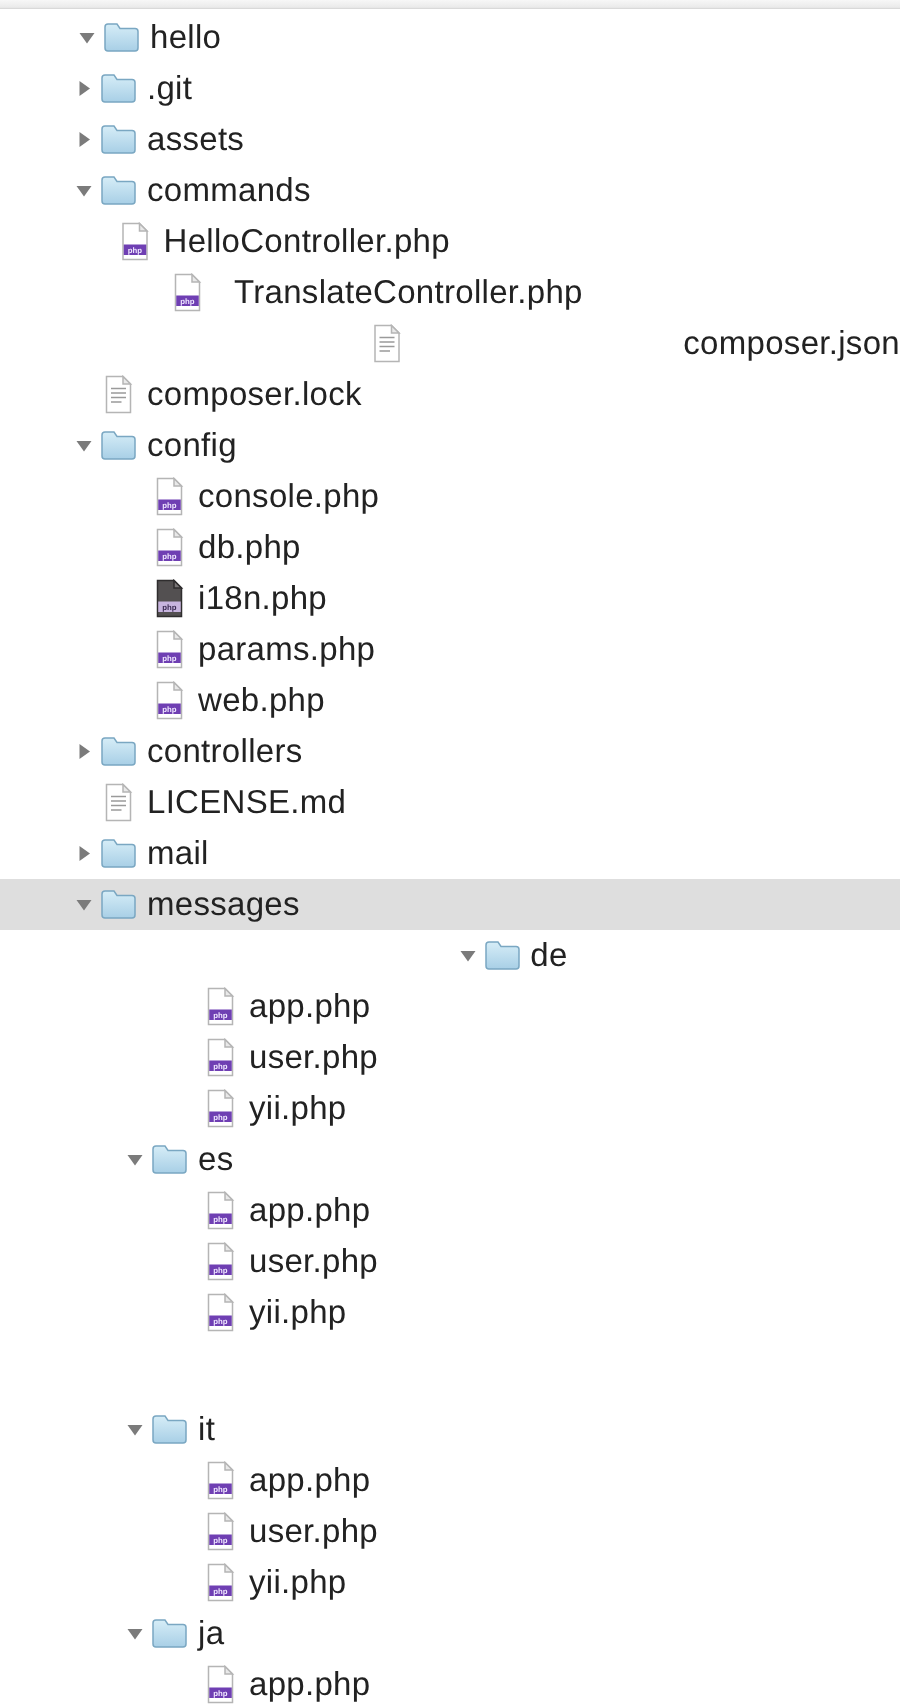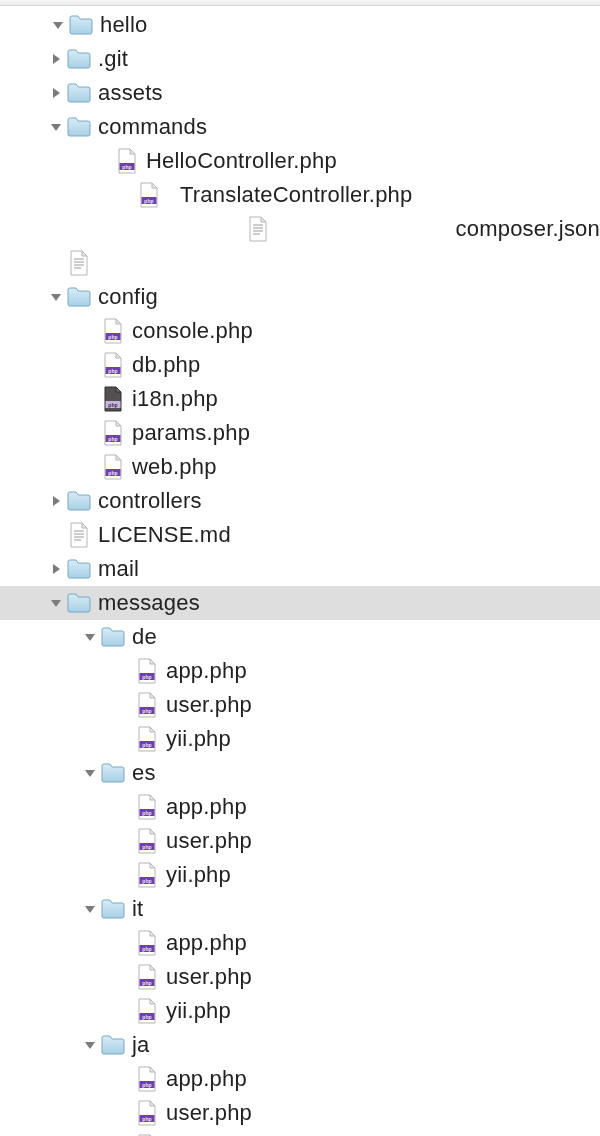--- a/index.html
+++ b/index.html
@@ -146,33 +146,33 @@
             <linearGradient id="fg" x1="0" y1="0" x2="0" y2="1">
               <stop offset="0" stop-color="#d6edf7"></stop>
               <stop offset="1" stop-color="#a8cfe6"></stop>
             </linearGradient>
           </defs>
           <path d="M2 4 Q2 2 4 2 L10 2 L12 5 L22 5 Q24 5 24 7 L24 18 Q24 20 22 20 L4 20 Q2 20 2 18 Z" fill="url(#fg)" stroke="#7aa7c2" stroke-width="1"></path>
         </svg>
       </span>
       <span class="label">commands</span>
     </div>
-    <div class="row" style="padding-left: 96px;">
+    <div class="row" style="padding-left: 59px;">
       <span class="spacer-disclosure"></span>
       <span class="icon">
         <svg width="22" height="26" viewBox="0 0 22 26">
           <path d="M3 1 L14 1 L19 6 L19 25 L3 25 Z" fill="#ffffff" stroke="#b5b5b5" stroke-width="1"></path>
           <path d="M14 1 L14 6 L19 6 Z" fill="#e9e9e9" stroke="#b5b5b5" stroke-width="1"></path>
           <rect x="3.5" y="15" width="15" height="7" fill="#6f3fb3"></rect>
           <text x="11" y="20.5" text-anchor="middle" font-size="5.2" font-family="Arial" font-weight="bold" fill="#efe6ff">php</text>
         </svg>
       </span>
       <span class="label">HelloController.php</span>
     </div>
-    <div class="row" style="padding-left: 106px; gap: 12px;">
+    <div class="row" style="padding-left: 82px; gap: 12px;">
       <span class="spacer-disclosure"></span>
       <span class="icon">
         <svg width="22" height="26" viewBox="0 0 22 26">
           <path d="M3 1 L14 1 L19 6 L19 25 L3 25 Z" fill="#ffffff" stroke="#b5b5b5" stroke-width="1"></path>
           <path d="M14 1 L14 6 L19 6 Z" fill="#e9e9e9" stroke="#b5b5b5" stroke-width="1"></path>
           <rect x="3.5" y="15" width="15" height="7" fill="#6f3fb3"></rect>
           <text x="11" y="20.5" text-anchor="middle" font-size="5.2" font-family="Arial" font-weight="bold" fill="#efe6ff">php</text>
         </svg>
       </span>
       <span class="label">TranslateController.php</span>
@@ -200,20 +200,21 @@
           <path d="M3 1 L14 1 L19 6 L19 25 L3 25 Z" fill="#ffffff" stroke="#b5b5b5" stroke-width="1"></path>
           <path d="M14 1 L14 6 L19 6 Z" fill="#e9e9e9" stroke="#b5b5b5" stroke-width="1"></path>
           <g stroke="#9a9a9a" stroke-width="1">
             <line x1="6" y1="9" x2="16" y2="9"></line>
             <line x1="6" y1="12" x2="16" y2="12"></line>
             <line x1="6" y1="15" x2="16" y2="15"></line>
             <line x1="6" y1="18" x2="13" y2="18"></line>
           </g>
         </svg>
       </span>
+      <span class="label">composer.lock</span>
     </div>
     <div class="row" style="padding-left: 48px;">
       <span class="disclosure">
         <svg width="16" height="16" viewBox="0 0 16 16">
           <g transform="rotate(0 8 8)">
             <path d="M3 5 L13 5 L8 12 Z" fill="#7b7b7b"></path>
           </g>
         </svg>
       </span>
       <span class="icon">
@@ -361,40 +362,97 @@
             <linearGradient id="fg" x1="0" y1="0" x2="0" y2="1">
               <stop offset="0" stop-color="#d6edf7"></stop>
               <stop offset="1" stop-color="#a8cfe6"></stop>
             </linearGradient>
           </defs>
           <path d="M2 4 Q2 2 4 2 L10 2 L12 5 L22 5 Q24 5 24 7 L24 18 Q24 20 22 20 L4 20 Q2 20 2 18 Z" fill="url(#fg)" stroke="#7aa7c2" stroke-width="1"></path>
         </svg>
       </span>
       <span class="label">messages</span>
     </div>
+    <div class="row" style="padding-left: 82px; justify-content: center;">
+      <span class="disclosure">
+        <svg width="16" height="16" viewBox="0 0 16 16">
+          <g transform="rotate(0 8 8)">
+            <path d="M3 5 L13 5 L8 12 Z" fill="#7b7b7b"></path>
+          </g>
+        </svg>
+      </span>
+      <span class="icon">
+        <svg width="26" height="22" viewBox="0 0 26 22">
+          <defs>
+            <linearGradient id="fg" x1="0" y1="0" x2="0" y2="1">
+              <stop offset="0" stop-color="#d6edf7"></stop>
+              <stop offset="1" stop-color="#a8cfe6"></stop>
+            </linearGradient>
+          </defs>
+          <path d="M2 4 Q2 2 4 2 L10 2 L12 5 L22 5 Q24 5 24 7 L24 18 Q24 20 22 20 L4 20 Q2 20 2 18 Z" fill="url(#fg)" stroke="#7aa7c2" stroke-width="1"></path>
+        </svg>
+      </span>
+      <span class="label">de</span>
+    </div>
+    <div class="row" style="padding-left: 116px;">
+      <span class="spacer-disclosure"></span>
+      <span class="icon">
+        <svg width="22" height="26" viewBox="0 0 22 26">
+          <path d="M3 1 L14 1 L19 6 L19 25 L3 25 Z" fill="#ffffff" stroke="#b5b5b5" stroke-width="1"></path>
+          <path d="M14 1 L14 6 L19 6 Z" fill="#e9e9e9" stroke="#b5b5b5" stroke-width="1"></path>
+          <rect x="3.5" y="15" width="15" height="7" fill="#6f3fb3"></rect>
+          <text x="11" y="20.5" text-anchor="middle" font-size="5.2" font-family="Arial" font-weight="bold" fill="#efe6ff">php</text>
+        </svg>
+      </span>
+      <span class="label">app.php</span>
+    </div>
+    <div class="row" style="padding-left: 116px;">
+      <span class="spacer-disclosure"></span>
+      <span class="icon">
+        <svg width="22" height="26" viewBox="0 0 22 26">
+          <path d="M3 1 L14 1 L19 6 L19 25 L3 25 Z" fill="#ffffff" stroke="#b5b5b5" stroke-width="1"></path>
+          <path d="M14 1 L14 6 L19 6 Z" fill="#e9e9e9" stroke="#b5b5b5" stroke-width="1"></path>
+          <rect x="3.5" y="15" width="15" height="7" fill="#6f3fb3"></rect>
+          <text x="11" y="20.5" text-anchor="middle" font-size="5.2" font-family="Arial" font-weight="bold" fill="#efe6ff">php</text>
+        </svg>
+      </span>
+      <span class="label">user.php</span>
+    </div>
+    <div class="row" style="padding-left: 116px;">
+      <span class="spacer-disclosure"></span>
+      <span class="icon">
+        <svg width="22" height="26" viewBox="0 0 22 26">
+          <path d="M3 1 L14 1 L19 6 L19 25 L3 25 Z" fill="#ffffff" stroke="#b5b5b5" stroke-width="1"></path>
+          <path d="M14 1 L14 6 L19 6 Z" fill="#e9e9e9" stroke="#b5b5b5" stroke-width="1"></path>
+          <rect x="3.5" y="15" width="15" height="7" fill="#6f3fb3"></rect>
+          <text x="11" y="20.5" text-anchor="middle" font-size="5.2" font-family="Arial" font-weight="bold" fill="#efe6ff">php</text>
+        </svg>
+      </span>
+      <span class="label">yii.php</span>
+    </div>
     <div class="row" style="padding-left: 82px;">
       <span class="disclosure">
         <svg width="16" height="16" viewBox="0 0 16 16">
           <g transform="rotate(0 8 8)">
             <path d="M3 5 L13 5 L8 12 Z" fill="#7b7b7b"></path>
           </g>
         </svg>
       </span>
       <span class="icon">
         <svg width="26" height="22" viewBox="0 0 26 22">
           <defs>
             <linearGradient id="fg" x1="0" y1="0" x2="0" y2="1">
               <stop offset="0" stop-color="#d6edf7"></stop>
               <stop offset="1" stop-color="#a8cfe6"></stop>
             </linearGradient>
           </defs>
           <path d="M2 4 Q2 2 4 2 L10 2 L12 5 L22 5 Q24 5 24 7 L24 18 Q24 20 22 20 L4 20 Q2 20 2 18 Z" fill="url(#fg)" stroke="#7aa7c2" stroke-width="1"></path>
         </svg>
       </span>
-      <span class="label">de</span>
+      <span class="label">es</span>
     </div>
     <div class="row" style="padding-left: 116px;">
       <span class="spacer-disclosure"></span>
       <span class="icon">
         <svg width="22" height="26" viewBox="0 0 22 26">
           <path d="M3 1 L14 1 L19 6 L19 25 L3 25 Z" fill="#ffffff" stroke="#b5b5b5" stroke-width="1"></path>
           <path d="M14 1 L14 6 L19 6 Z" fill="#e9e9e9" stroke="#b5b5b5" stroke-width="1"></path>
           <rect x="3.5" y="15" width="15" height="7" fill="#6f3fb3"></rect>
           <text x="11" y="20.5" text-anchor="middle" font-size="5.2" font-family="Arial" font-weight="bold" fill="#efe6ff">php</text>
         </svg>
@@ -418,78 +476,21 @@
       <span class="icon">
         <svg width="22" height="26" viewBox="0 0 22 26">
           <path d="M3 1 L14 1 L19 6 L19 25 L3 25 Z" fill="#ffffff" stroke="#b5b5b5" stroke-width="1"></path>
           <path d="M14 1 L14 6 L19 6 Z" fill="#e9e9e9" stroke="#b5b5b5" stroke-width="1"></path>
           <rect x="3.5" y="15" width="15" height="7" fill="#6f3fb3"></rect>
           <text x="11" y="20.5" text-anchor="middle" font-size="5.2" font-family="Arial" font-weight="bold" fill="#efe6ff">php</text>
         </svg>
       </span>
       <span class="label">yii.php</span>
     </div>
-    <div class="row" style="padding-left: 82px;">
-      <span class="disclosure">
-        <svg width="16" height="16" viewBox="0 0 16 16">
-          <g transform="rotate(0 8 8)">
-            <path d="M3 5 L13 5 L8 12 Z" fill="#7b7b7b"></path>
-          </g>
-        </svg>
-      </span>
-      <span class="icon">
-        <svg width="26" height="22" viewBox="0 0 26 22">
-          <defs>
-            <linearGradient id="fg" x1="0" y1="0" x2="0" y2="1">
-              <stop offset="0" stop-color="#d6edf7"></stop>
-              <stop offset="1" stop-color="#a8cfe6"></stop>
-            </linearGradient>
-          </defs>
-          <path d="M2 4 Q2 2 4 2 L10 2 L12 5 L22 5 Q24 5 24 7 L24 18 Q24 20 22 20 L4 20 Q2 20 2 18 Z" fill="url(#fg)" stroke="#7aa7c2" stroke-width="1"></path>
-        </svg>
-      </span>
-      <span class="label">es</span>
-    </div>
-    <div class="row" style="padding-left: 116px;">
-      <span class="spacer-disclosure"></span>
-      <span class="icon">
-        <svg width="22" height="26" viewBox="0 0 22 26">
-          <path d="M3 1 L14 1 L19 6 L19 25 L3 25 Z" fill="#ffffff" stroke="#b5b5b5" stroke-width="1"></path>
-          <path d="M14 1 L14 6 L19 6 Z" fill="#e9e9e9" stroke="#b5b5b5" stroke-width="1"></path>
-          <rect x="3.5" y="15" width="15" height="7" fill="#6f3fb3"></rect>
-          <text x="11" y="20.5" text-anchor="middle" font-size="5.2" font-family="Arial" font-weight="bold" fill="#efe6ff">php</text>
-        </svg>
-      </span>
-      <span class="label">app.php</span>
-    </div>
-    <div class="row" style="padding-left: 116px;">
-      <span class="spacer-disclosure"></span>
-      <span class="icon">
-        <svg width="22" height="26" viewBox="0 0 22 26">
-          <path d="M3 1 L14 1 L19 6 L19 25 L3 25 Z" fill="#ffffff" stroke="#b5b5b5" stroke-width="1"></path>
-          <path d="M14 1 L14 6 L19 6 Z" fill="#e9e9e9" stroke="#b5b5b5" stroke-width="1"></path>
-          <rect x="3.5" y="15" width="15" height="7" fill="#6f3fb3"></rect>
-          <text x="11" y="20.5" text-anchor="middle" font-size="5.2" font-family="Arial" font-weight="bold" fill="#efe6ff">php</text>
-        </svg>
-      </span>
-      <span class="label">user.php</span>
-    </div>
-    <div class="row" style="padding-left: 116px;">
-      <span class="spacer-disclosure"></span>
-      <span class="icon">
-        <svg width="22" height="26" viewBox="0 0 22 26">
-          <path d="M3 1 L14 1 L19 6 L19 25 L3 25 Z" fill="#ffffff" stroke="#b5b5b5" stroke-width="1"></path>
-          <path d="M14 1 L14 6 L19 6 Z" fill="#e9e9e9" stroke="#b5b5b5" stroke-width="1"></path>
-          <rect x="3.5" y="15" width="15" height="7" fill="#6f3fb3"></rect>
-          <text x="11" y="20.5" text-anchor="middle" font-size="5.2" font-family="Arial" font-weight="bold" fill="#efe6ff">php</text>
-        </svg>
-      </span>
-      <span class="label">yii.php</span>
-    </div>
-    <div class="row" style="padding-left: 82px;">
+    <div class="row" style="padding-left: 82px; margin-top: 44px;">
       <span class="disclosure">
         <svg width="16" height="16" viewBox="0 0 16 16">
           <g transform="rotate(0 8 8)">
             <path d="M3 5 L13 5 L8 12 Z" fill="#7b7b7b"></path>
           </g>
         </svg>
       </span>
       <span class="icon">
         <svg width="26" height="22" viewBox="0 0 26 22">
           <defs>

